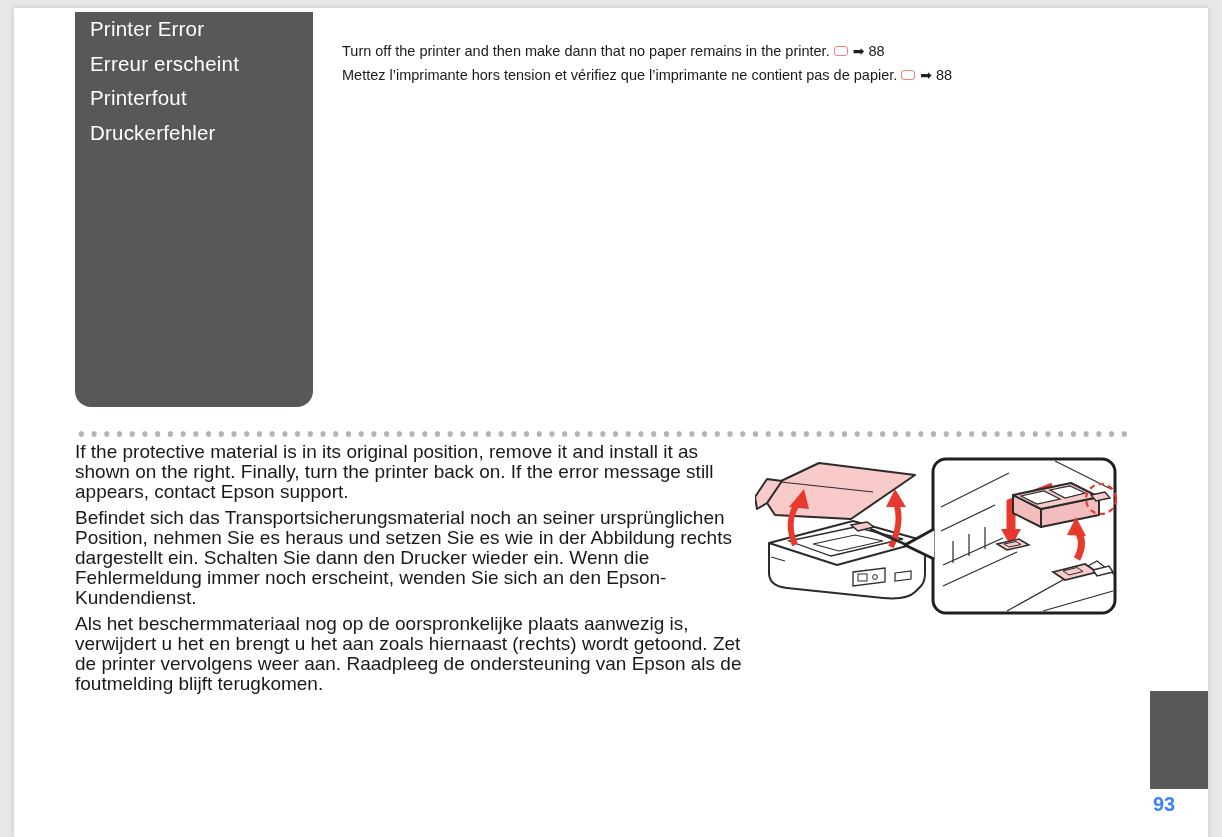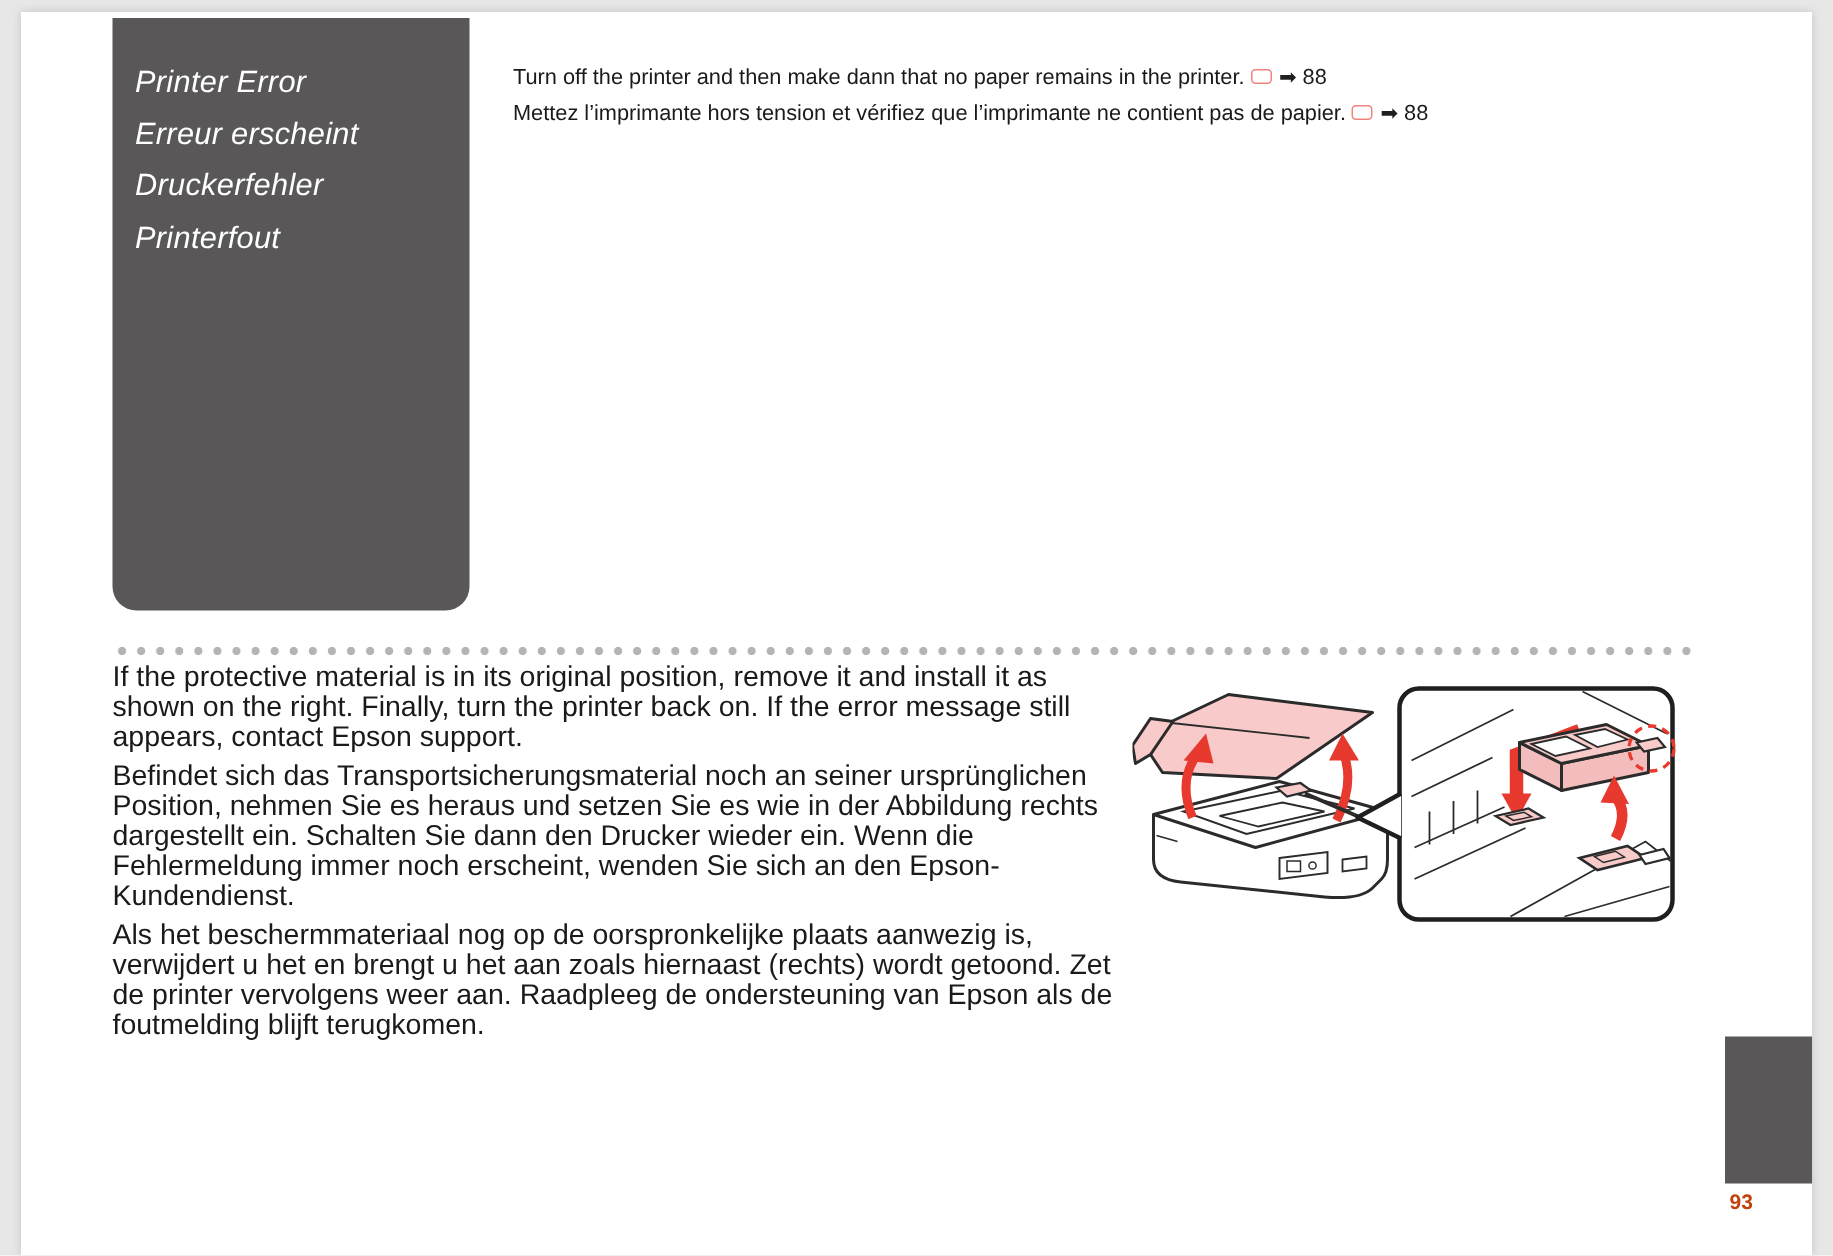--- a/index.html
+++ b/index.html
@@ -13,21 +13,21 @@
   .page{
     position:absolute;left:14px;top:8px;width:1194px;height:829px;
     background:#ffffff;
     box-shadow:0 0 6px rgba(0,0,0,0.15);
   }
   
   .title-box{
     position:absolute;left:61px;top:4px;width:238px;height:395px;
     background:#595757;
     border-radius:0 0 16px 16px;
-    padding-top:26px;box-sizing:border-box;font-style:italic;
+    box-sizing:border-box;
   }
   .title-line{
     color:#ffffff;font-size:20.5px;line-height:34.7px;
     padding-left:15px;font-weight:400;letter-spacing:0.2px;
     white-space:nowrap;
   }
   
   .instructions{position:absolute;left:328px;top:31px;}
   .instr-line{
     font-size:14.5px;line-height:24.3px;height:24.3px;color:#1a1a1a;
@@ -54,33 +54,33 @@
   }
   
   .illustration{position:absolute;left:741px;top:437px;width:370px;height:178px;}
   
   .side-tab{
     position:absolute;left:1136px;top:683px;width:58px;height:98px;
     background:#595757;
   }
   .page-number{
     position:absolute;left:1139px;top:785px;width:44px;
-    font-size:14px;font-weight:bold;color:#c2410c;
+    font-size:20px;font-weight:bold;color:#3b82f6;
   }
 </style>
 </head>
 <body>
 
 <div class="page">
 
   <div class="title-box">
     <div class="title-line">Printer Error</div>
     <div class="title-line">Erreur erscheint</div>
+    <div class="title-line">Printerfout</div>
     <div class="title-line">Druckerfehler</div>
-    <div class="title-line">Printerfout</div>
   </div>
 
   <div class="instructions">
     <div class="instr-line"><span>Turn off the printer and then make dann that no paper remains in the printer.</span><span class="book-icon"></span><span class="ref-arrow">➡</span><span>88</span></div>
     <div class="instr-line"><span>Mettez l’imprimante hors tension et vérifiez que l’imprimante ne contient pas de papier.</span><span class="book-icon"></span><span class="ref-arrow">➡</span><span>88</span></div>
   </div>
 
   <div class="dots"></div>
 
   <div class="body-text">

